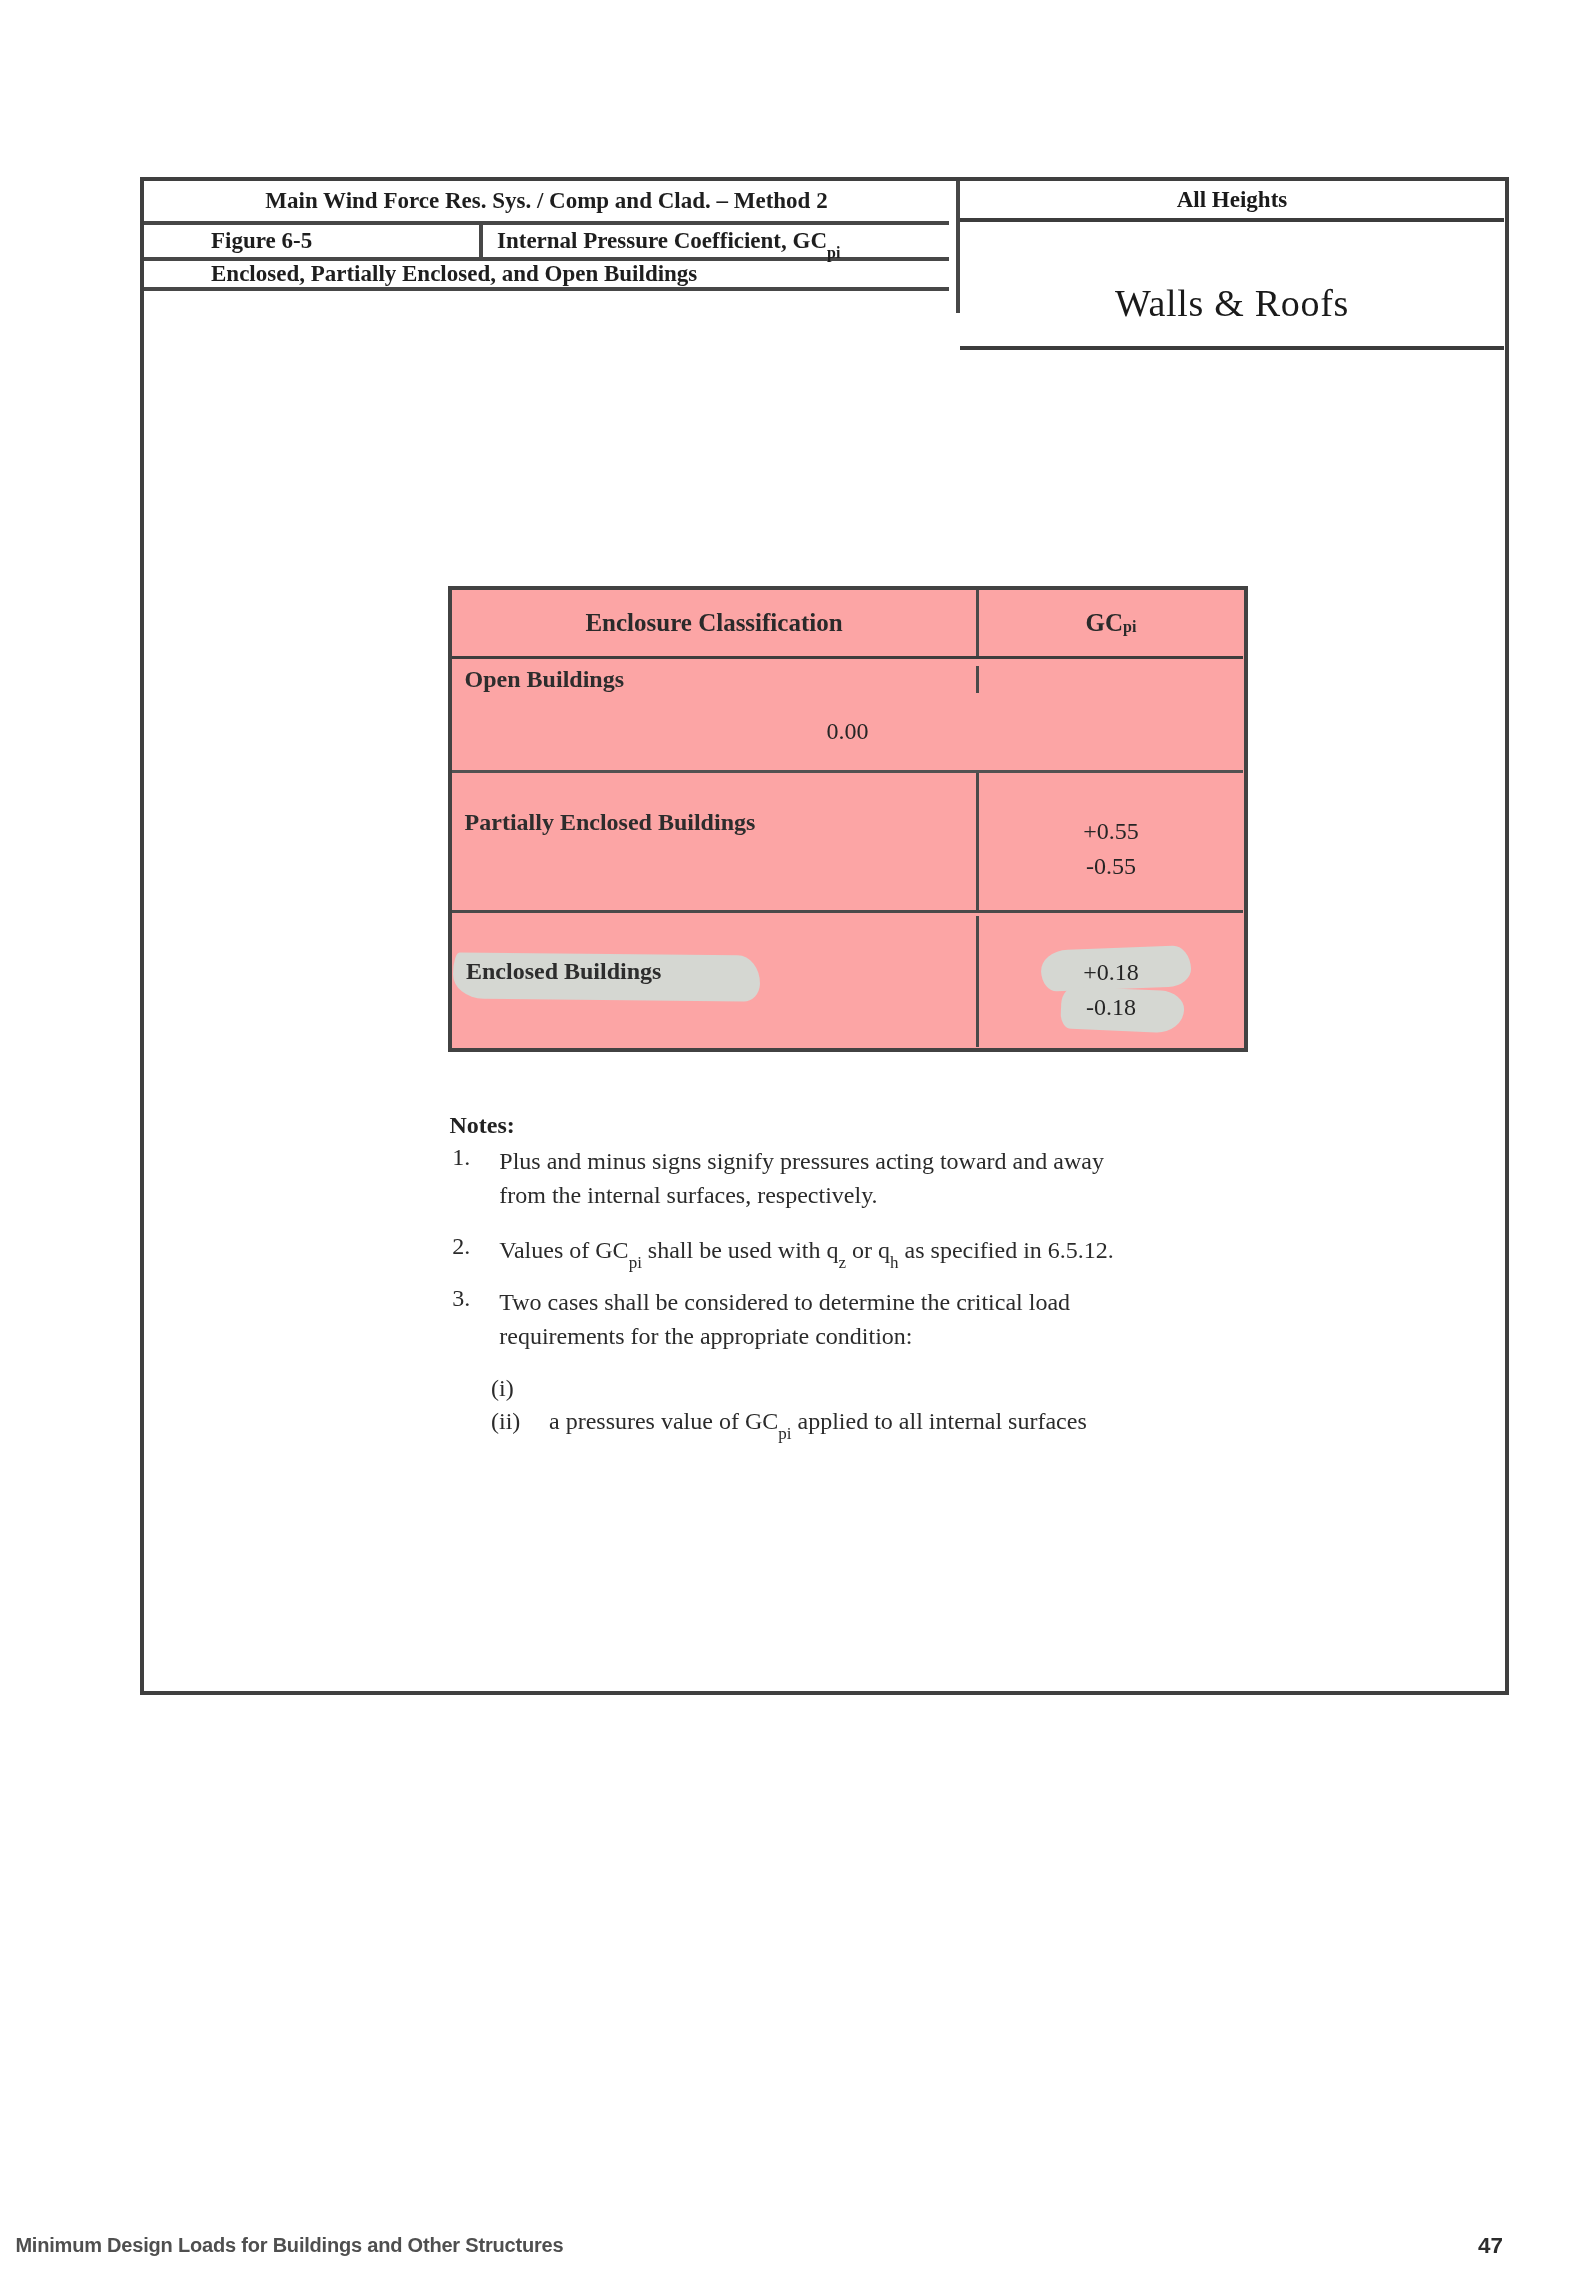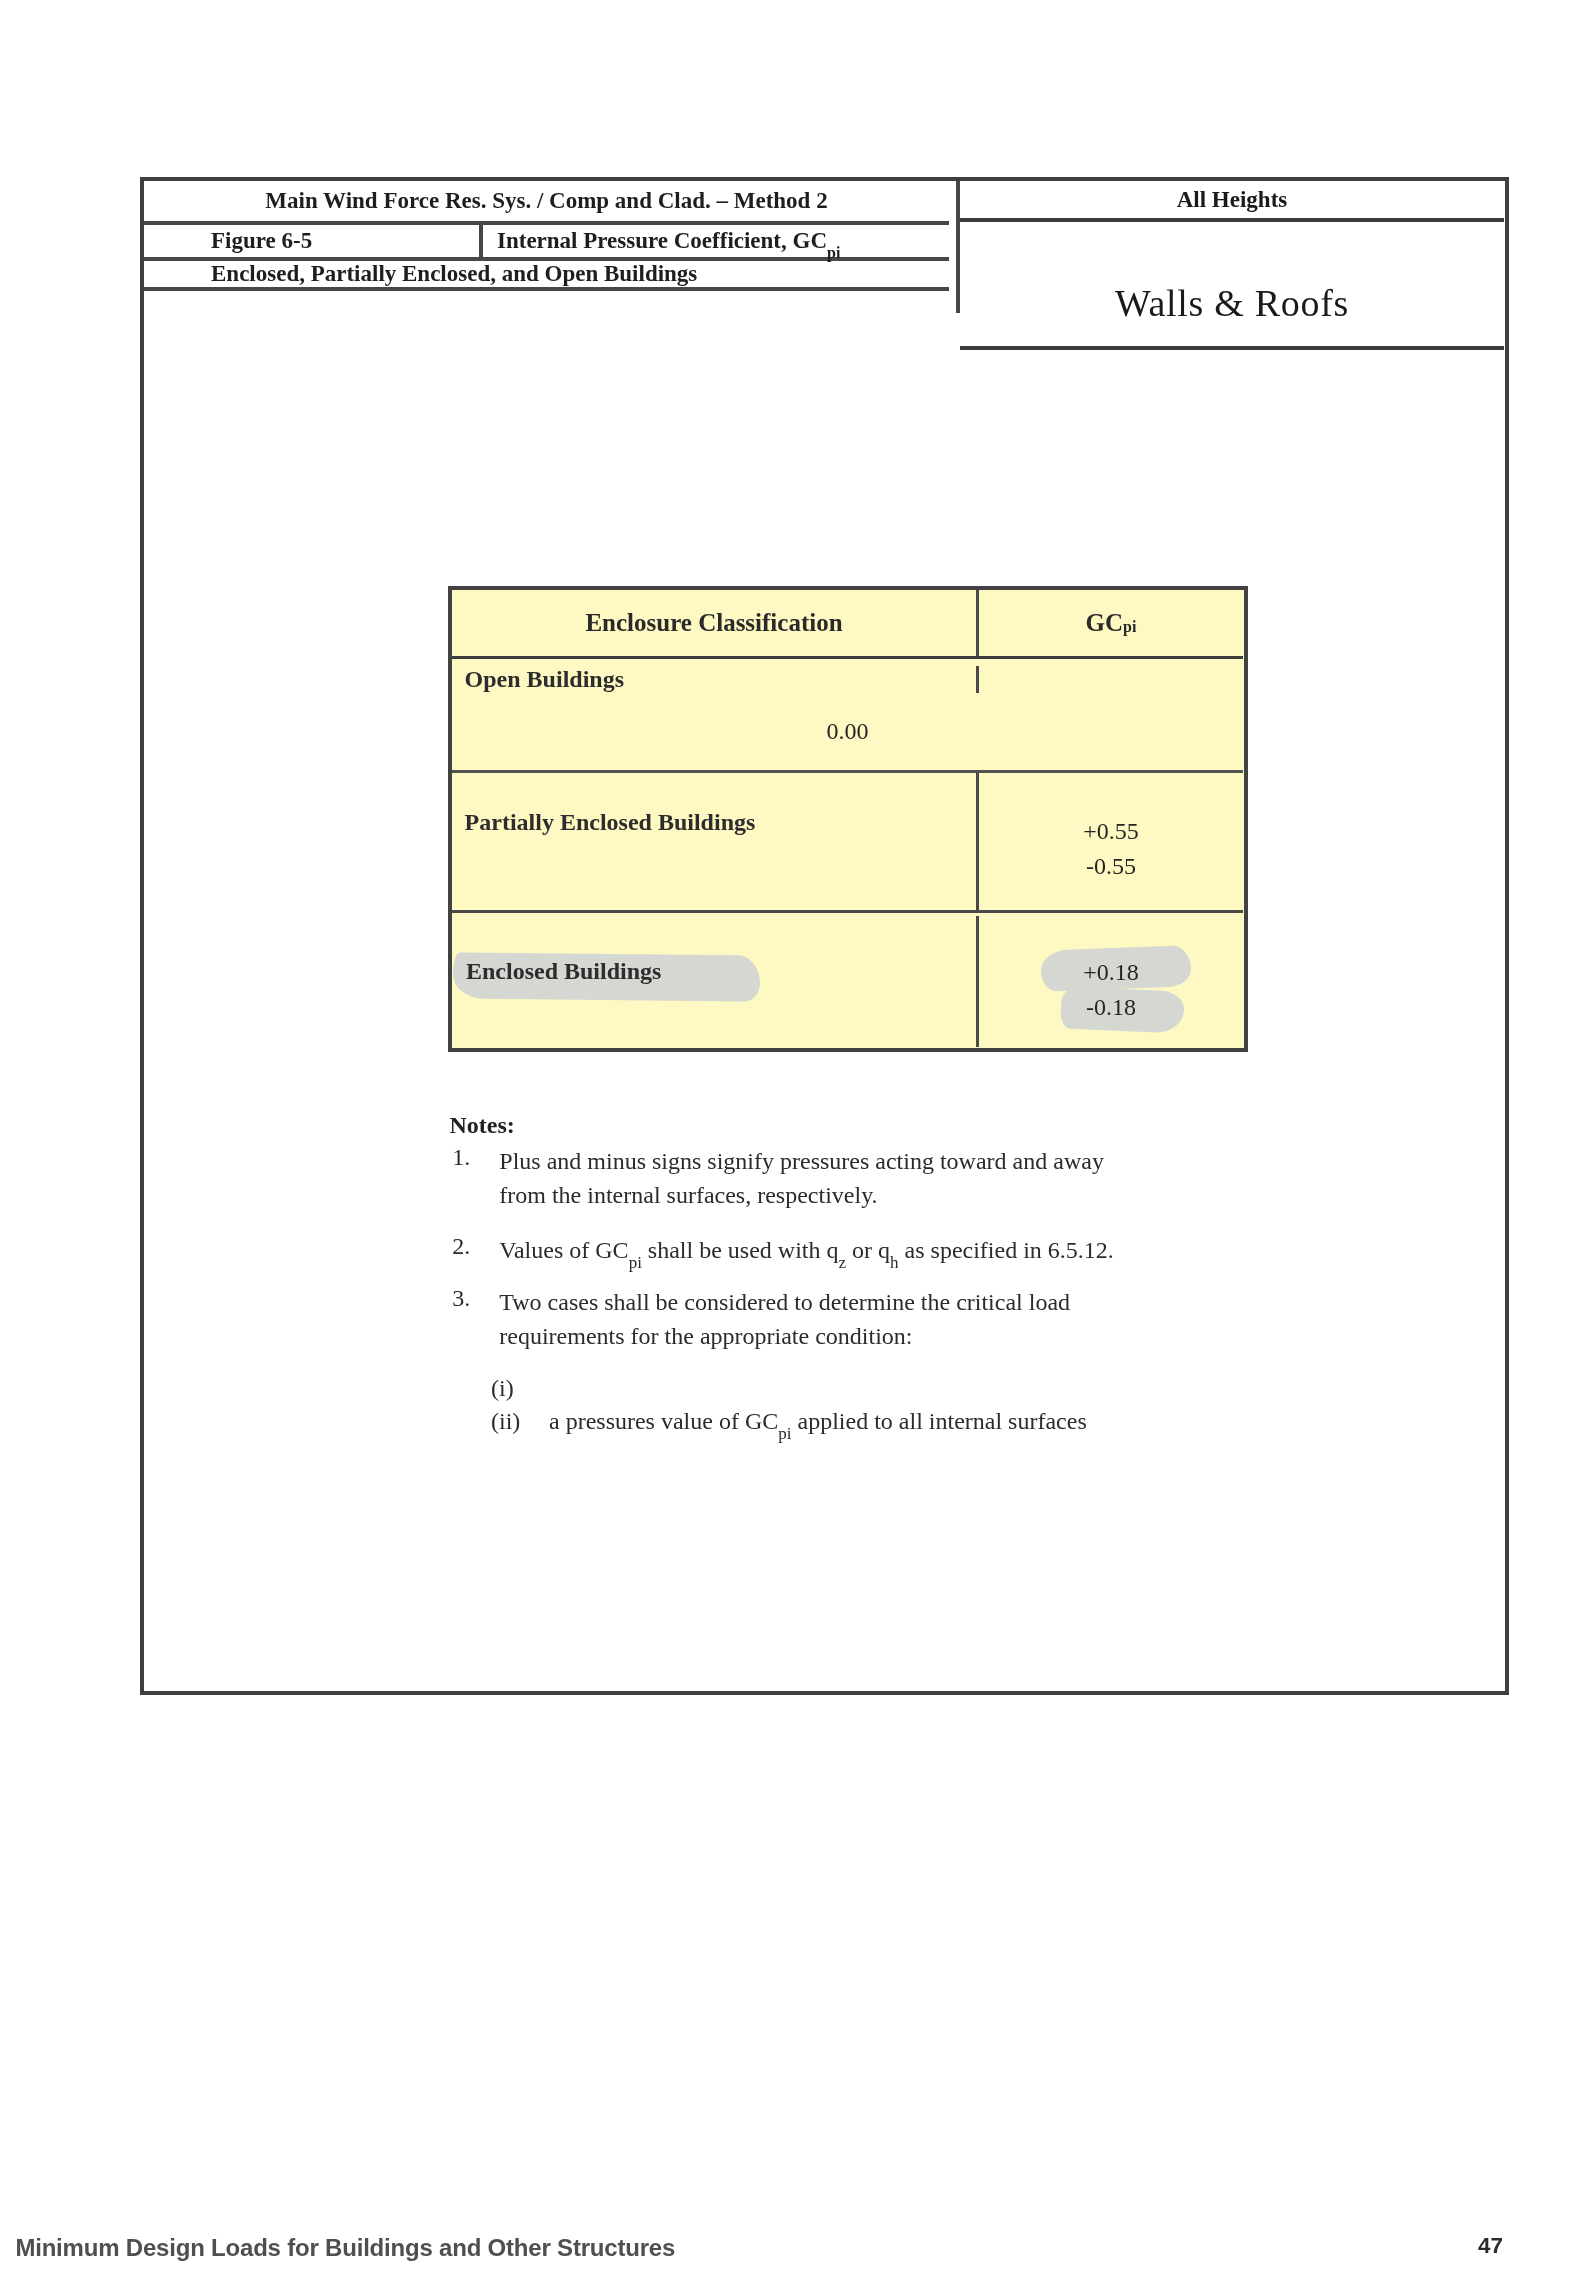--- a/index.html
+++ b/index.html
@@ -51,21 +51,21 @@
   }
   .wr-cell{
     height:86px;border-bottom:4.9px solid #3c3c3c;
     display:flex;align-items:center;justify-content:center;
     font-weight:normal;font-size:38px;color:#1a1a1a;letter-spacing:0.7px;margin-top:38px;
   }
 
   
   .tbl{
     position:absolute;left:304px;top:405px;width:800px;height:466px;
-    border:4.2px solid #424242;box-sizing:border-box;background:#fef9c3;
+    border:4.2px solid #424242;box-sizing:border-box;background:#fca5a5;
   }
   .trow{position:absolute;left:0;width:791px;display:flex;box-sizing:border-box;}
   .trow .c1{width:527px;border-right:3.5px solid #4a4a4a;box-sizing:border-box;position:relative;}
   .trow .c2{flex:1;position:relative;}
   .t-head{top:0;height:69px;border-bottom:3.5px solid #3d3d3d;}
   .t-r1{top:76px;height:107px;border-bottom:3.5px solid #525252;flex-direction:column;}
   .t-r2{top:183px;height:140px;border-bottom:3.5px solid #4a4a4a;}
   .t-r3{top:326px;height:131px;}
   .th-text{
     width:100%;height:100%;display:flex;align-items:center;justify-content:center;
@@ -107,21 +107,21 @@
   .note .num{width:47px;flex:0 0 47px;}
   .note .nbody{flex:1;line-height:34px;}
   .n1{top:32px;} .n2{top:121px;} .n3{top:173px;}
   .sub-item{position:absolute;left:0;display:flex;padding-left:45px;box-sizing:border-box;width:100%;line-height:33px;}
   .sub-item .marker{width:58px;flex:0 0 58px;}
   .si{top:260px;} .sii{top:293px;}
 
   
   .footer-left{
     position:absolute;left:15.4px;top:2234px;
-    font-family:"Liberation Sans", sans-serif;font-weight:bold;font-size:24px;
+    font-family:"Liberation Sans", sans-serif;font-weight:bold;font-size:20px;
     color:#4f4f4f;letter-spacing:-0.2px;
   }
   .footer-page{
     position:absolute;left:1478px;top:2233px;
     font-family:"Liberation Sans", sans-serif;font-weight:bold;font-size:22.4px;
     color:#2b2b2b;
   }
 </style>
 </head>
 <body>

